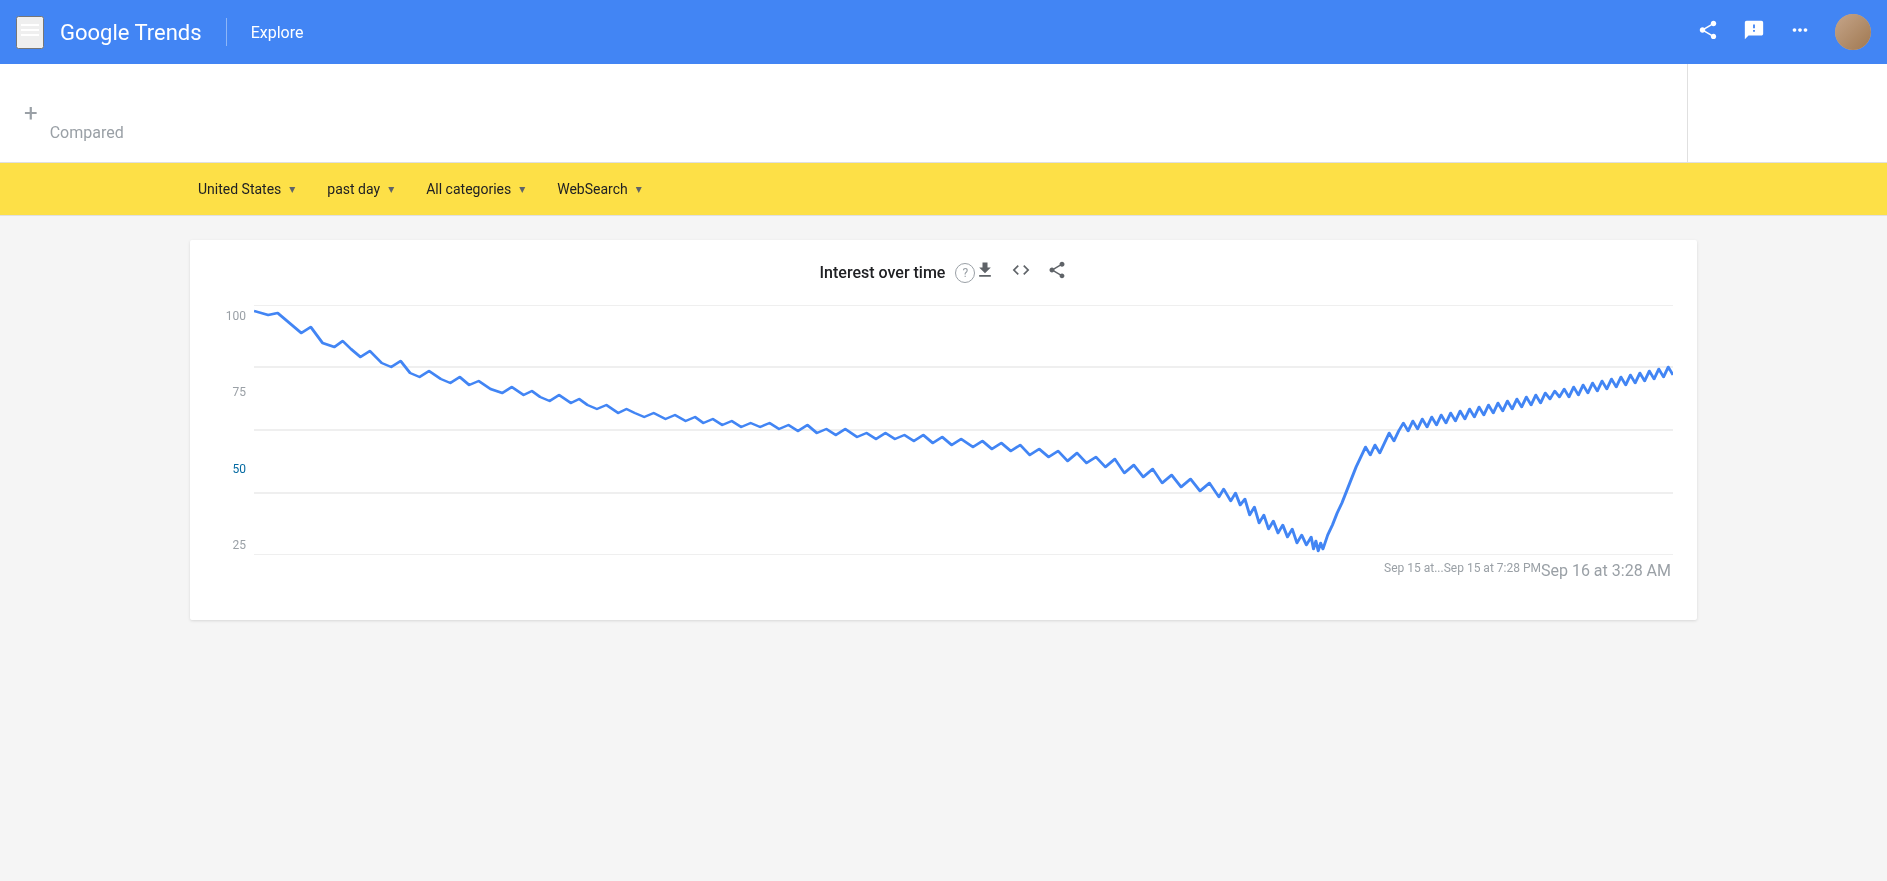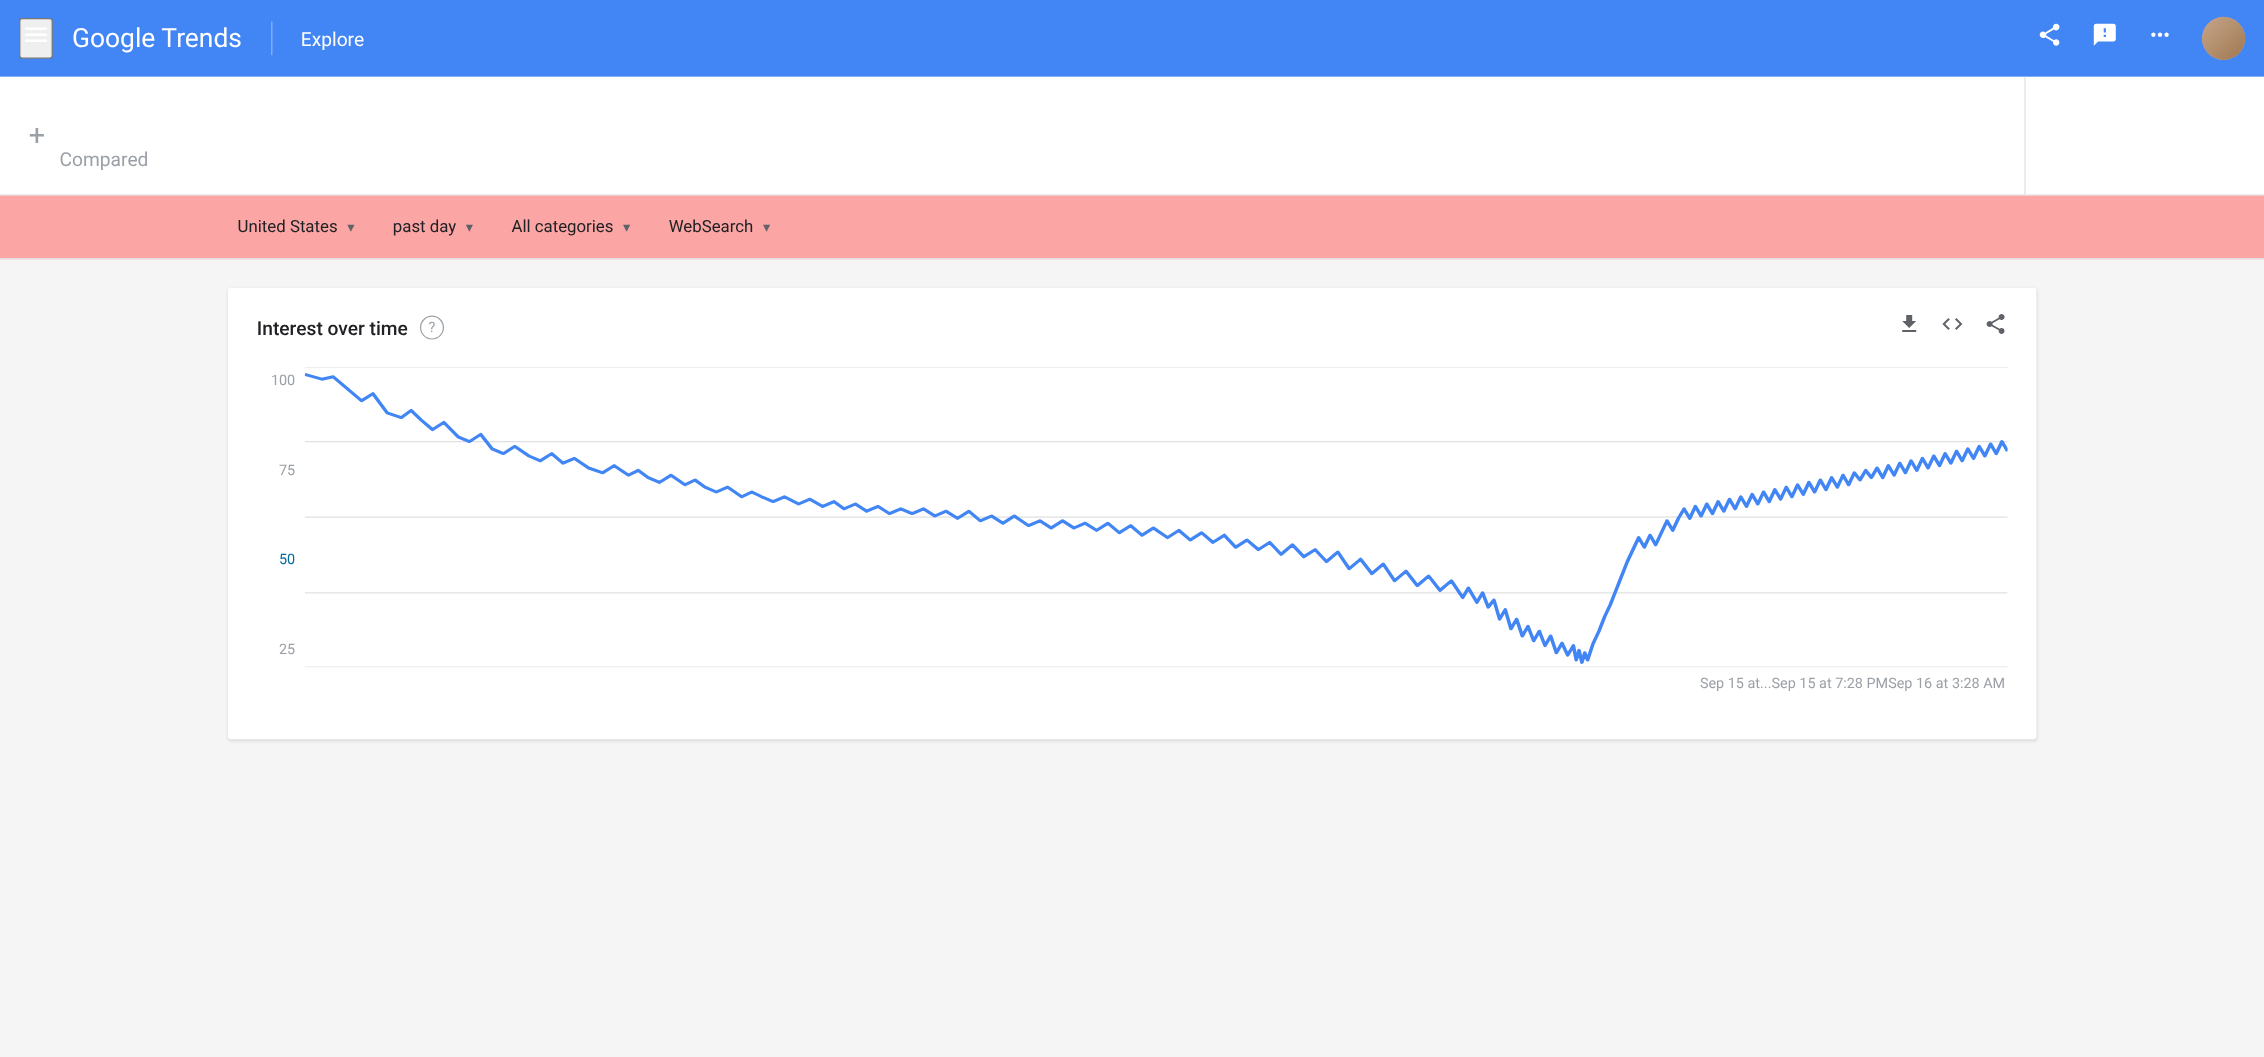--- a/index.html
+++ b/index.html
@@ -62,21 +62,21 @@
     .compare-plus { font-size: 24px; color: #9aa0a6; }
     .compare-text { font-size: 16px; color: #9aa0a6; font-weight: 400; margin-top: 39px; }
 
     .right-spacer {
       width: 200px;
       border-left: 1px solid #e0e0e0;
     }
 
     
     .filter-bar {
-      background: #fca5a5;
+      background: #fde047;
       display: flex;
       align-items: center;
       padding: 12px 190px;
       gap: 8px;
       border-bottom: 1px solid #e0e0e0;
     }
     .filter-select {
       display: flex;
       align-items: center;
       gap: 6px;
@@ -99,21 +99,21 @@
     
     .chart-card {
       background: white;
       border-radius: 2px;
       padding: 20px 24px 40px;
       box-shadow: 0 1px 3px rgba(0,0,0,0.12);
     }
     .chart-header {
       display: flex;
       align-items: center;
-      justify-content: space-between;
+      justify-content: center;
       margin-bottom: 20px;
     }
     .chart-title-area { display: flex; align-items: center; gap: 10px; }
     .chart-title { font-size: 16px; color: #202124; font-weight: 500; }
     .chart-help-icon {
       width: 20px; height: 20px; border-radius: 50%; border: 1.5px solid #9aa0a6;
       display: flex; align-items: center; justify-content: center;
       font-size: 12px; color: #9aa0a6; cursor: pointer;
     }
     .chart-actions { display: flex; align-items: center; gap: 16px; }
@@ -427,18 +427,18 @@
               1188,64
               1192,72
               1196,62
               1200,70
             "></polyline>
         </svg>
 
         <div style="display:flex; justify-content:flex-end; margin-top:6px; padding: 0 2px;">
           <span style="font-size:12px; color:#9aa0a6;">Sep 15 at...</span>
           <span style="font-size:12px; color:#9aa0a6;">Sep 15 at 7:28 PM</span>
-          <span style="font-size:12px; color:#9aa0a6;">Sep 16 at 3:28 AM</span>
+          <span style="font-size:16px; color:#9aa0a6;">Sep 16 at 3:28 AM</span>
         </div>
       </div>
     </div>
   </div>
 </div>
 
 </body></html>

